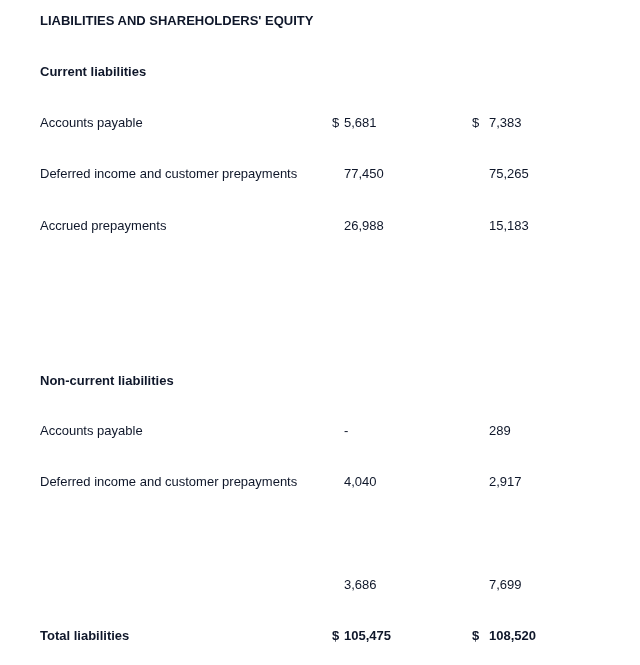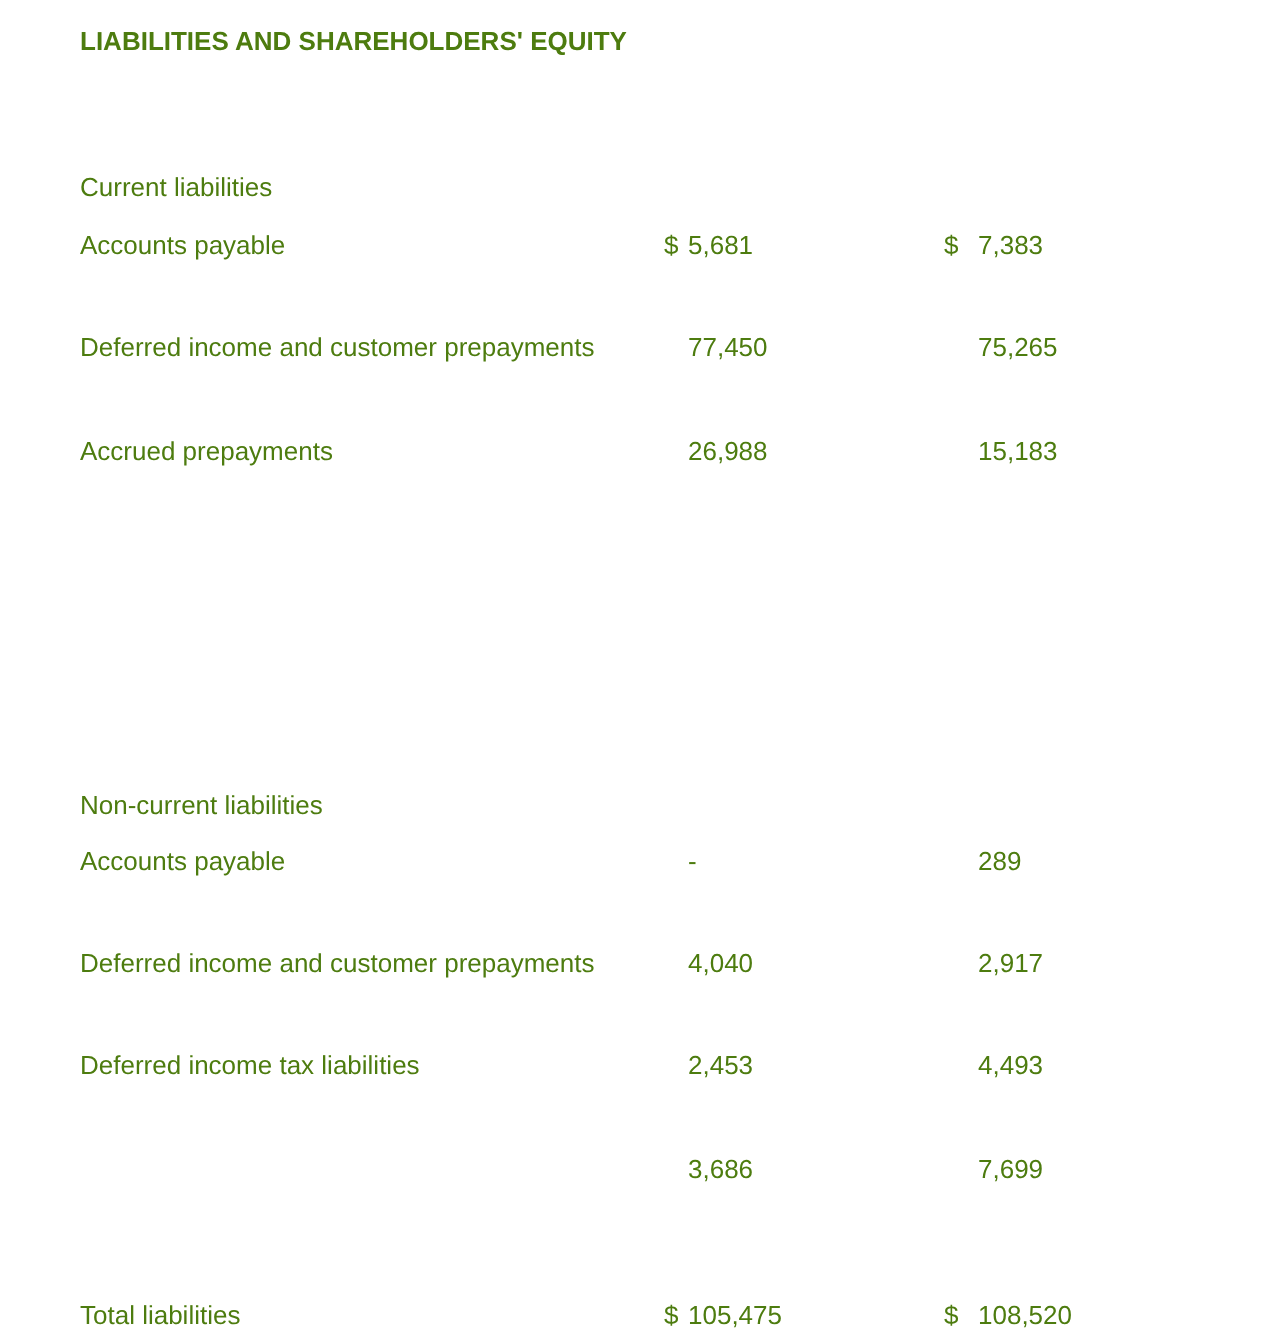--- a/index.html
+++ b/index.html
@@ -4,21 +4,21 @@
 <style>
   html, body { margin: 0; padding: 0; background: #ffffff; }
   .page {
     position: relative;
     width: 578px;
     height: 665px;
     background: #ffffff;
     font-family: "Liberation Sans", "DejaVu Sans", sans-serif;
     font-size: 13px;
     line-height: 16px;
-    color: #4d7c0f;
+    color: #0f172a;
     overflow: hidden;
   }
   .title-row {
     position: absolute;
     left: 40px;
     top: 13px;
     font-weight: bold;
     white-space: nowrap;
   }
   .row {
@@ -30,21 +30,21 @@
   .row span {
     position: absolute;
     top: 0;
     white-space: nowrap;
   }
   .label { left: 40px; }
   .sym1  { left: 332px; }
   .val1  { left: 344px; }
   .sym2  { left: 472px; }
   .val2  { left: 489px; }
-  .bold  { font-weight: normal; margin-top: 22px; }
+  .bold  { font-weight: bold; }
 </style>
 </head>
 <body>
 
 <div class="page">
 
   <div class="title-row">LIABILITIES AND SHAREHOLDERS' EQUITY</div>
 
   <div class="row" style="top:64px">
     <span class="label bold">Current liabilities</span>
@@ -81,25 +81,20 @@
     <span class="val1">-</span>
     <span class="val2">289</span>
   </div>
 
   <div class="row" style="top:474px">
     <span class="label">Deferred income and customer prepayments</span>
     <span class="val1">4,040</span>
     <span class="val2">2,917</span>
   </div>
 
-  <div class="row" style="top:525px">
-    <span class="label">Deferred income tax liabilities</span>
-    <span class="val1">2,453</span>
-    <span class="val2">4,493</span>
-  </div>
 
   <div class="row" style="top:577px">
     <span class="val1">3,686</span>
     <span class="val2">7,699</span>
   </div>
 
   <div class="row" style="top:628px">
     <span class="label bold">Total liabilities</span>
     <span class="sym1 bold">$</span>
     <span class="val1 bold">105,475</span>

